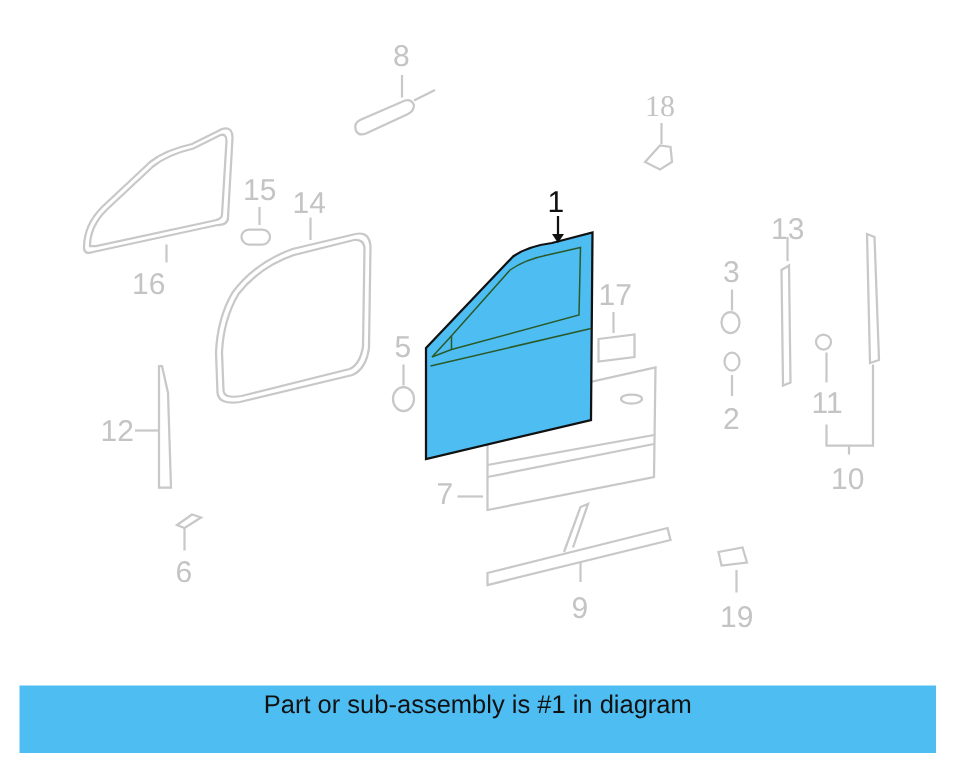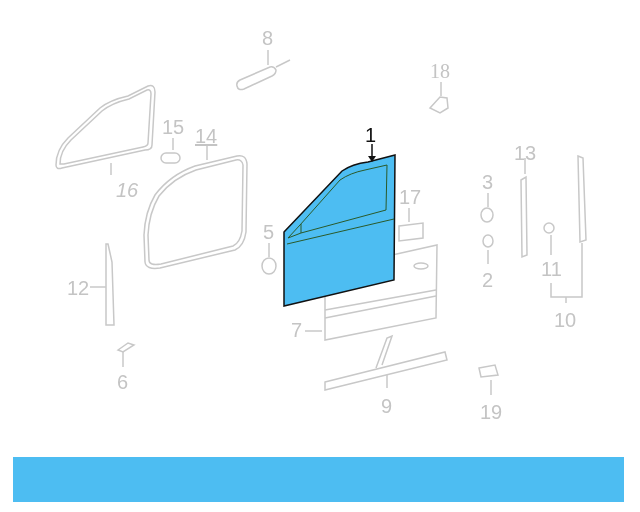--- a/index.html
+++ b/index.html
@@ -126,22 +126,23 @@
   <span class="callout" style="left:482px;top:172px;">3</span>
   <span class="callout" style="left:263px;top:222px;">5</span>
   <span class="callout" style="left:117px;top:372px;">6</span>
   <span class="callout" style="left:291px;top:320px;">7</span>
   <span class="callout" style="left:262px;top:28px;">8</span>
   <span class="callout" style="left:381px;top:396px;">9</span>
   <span class="callout" style="left:554px;top:310px;text-align:right;">10</span>
   <span class="callout" style="left:541px;top:259px;">11</span>
   <span class="callout" style="left:67px;top:278px;text-align:right;">12</span>
   <span class="callout" style="left:514px;top:143px;">13</span>
-  <span class="callout" style="left:195px;top:126px;text-decoration:underline;">14</span>
+  <span class="callout" style="left:195px;top:126px;">14</span>
   <span class="callout" style="left:162px;top:117px;">15</span>
-  <span class="callout" style="left:116px;top:180px;font-style:italic;">16</span>
+  <span class="callout" style="left:88px;top:180px;">16</span>
   <span class="callout" style="left:399px;top:187px;text-align:center;">17</span>
   <span class="callout" style="left:430px;top:61px;font-family:Liberation Serif, serif;">18</span>
   <span class="callout" style="left:480px;top:402px;">19</span>
 </div>
 
 <div id="banner">
+  <div class="line line1">Part or sub-assembly is #1 in diagram</div>
 </div>
 
 </body></html>

